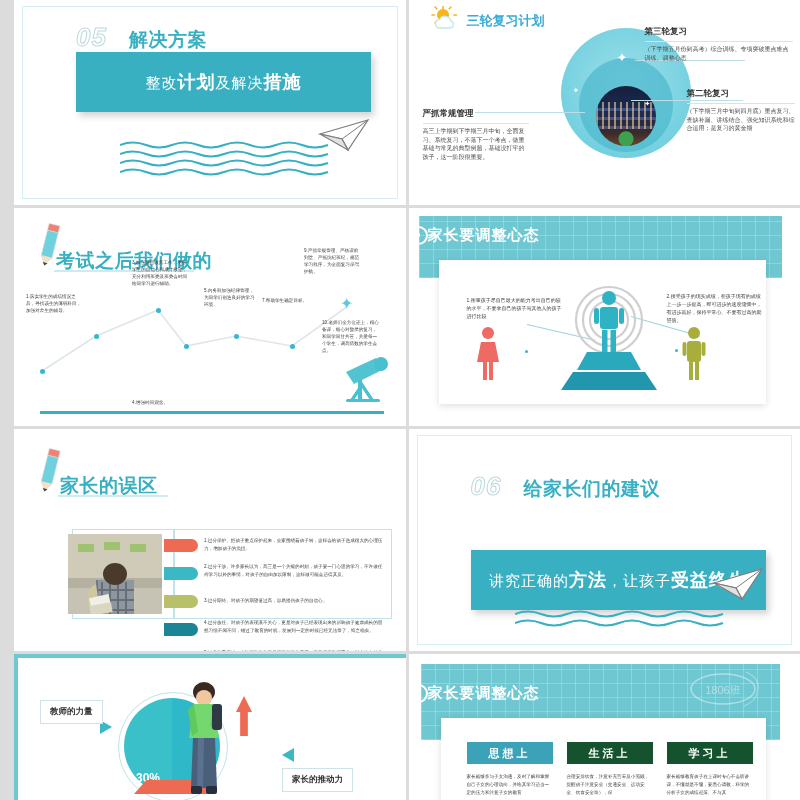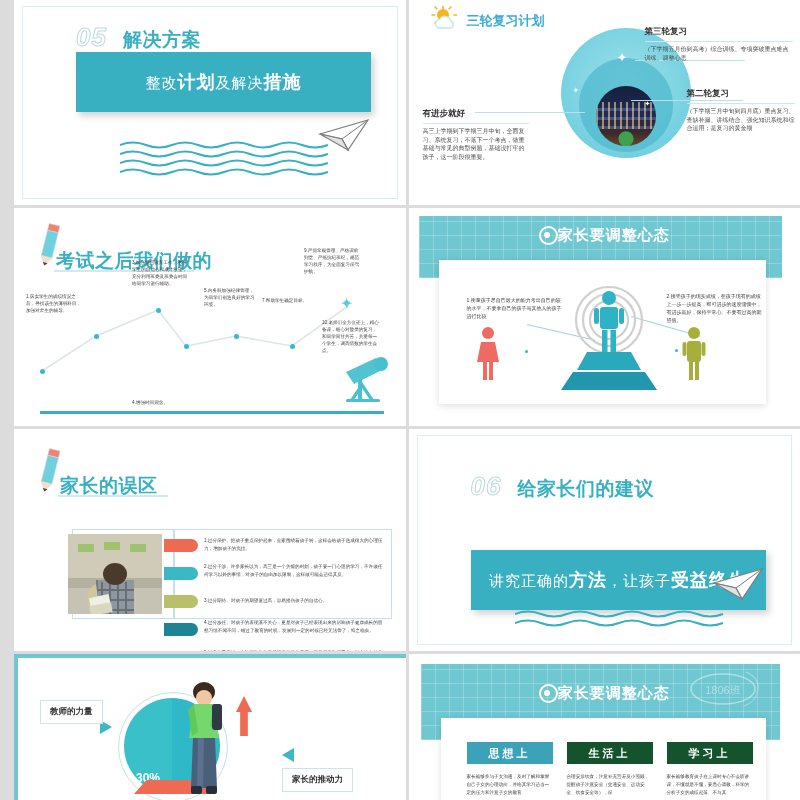--- a/index.html
+++ b/index.html
@@ -28,21 +28,21 @@
     text-shadow:0 0 0 #bcd9de;
   }
   .sec-title{font-size:19px;font-weight:bold;color:#39b0c2;letter-spacing:0.5px;}
   .teal-band{background:#39b0c2;}
   .band-text{color:#ffffff;font-size:15px;letter-spacing:1px;}
   .band-text b{font-size:18px;font-weight:bold;}
   .wave{width:100%;height:100%;display:block;}
   .plane{position:absolute;}
 
   
-  .cover .head{position:absolute;left:62px;top:22px;display:flex;align-items:flex-end;gap:16px;}
+  .cover .head{position:absolute;left:62px;top:22px;display:flex;align-items:flex-end;gap:22px;}
   .cover .band{
     position:absolute;left:62px;top:52px;width:295px;height:60px;
     box-shadow:3px 4px 7px rgba(0,0,0,.18);
     display:flex;align-items:center;justify-content:center;
   }
   .cover .waves{position:absolute;left:106px;top:140px;width:210px;height:40px;}
   .cover .pl{right:36px;top:118px;width:52px;height:34px;}
 
   
   .s2 .hdr{position:absolute;left:22px;top:6px;display:flex;align-items:center;gap:6px;}
@@ -74,21 +74,21 @@
   .s3 .baseline{position:absolute;left:26px;right:22px;bottom:12px;height:3px;background:#39b0c2;}
   .s3 .note{position:absolute;font-size:4.6px;line-height:1.5;color:#3c3c3c;}
   .s3 .dot{position:absolute;width:5px;height:5px;border-radius:50%;background:#35b7cf;}
   .s3 .tele{position:absolute;right:14px;bottom:18px;}
 
   
   .s4 .topband{position:absolute;left:10px;top:8px;right:18px;height:62px;background:#6fc7d1;}
   .s4 .topband::before{content:"";position:absolute;inset:0;
       background:repeating-linear-gradient(90deg,rgba(255,255,255,.22) 0 1px,transparent 1px 14px),
                  repeating-linear-gradient(0deg,rgba(255,255,255,.22) 0 1px,transparent 1px 14px);}
-  .s4 .ttl{position:absolute;left:0;right:0;top:18px;display:flex;align-items:center;justify-content:center;}
+  .s4 .ttl{position:absolute;left:0;right:0;top:18px;display:flex;align-items:center;justify-content:flex-start;}
   .s4 .ttl .ring{width:15px;height:15px;border-radius:50%;border:2px solid #ffffff;position:relative;}
   .s4 .ttl .ring i{position:absolute;left:3.5px;top:3.5px;width:6px;height:6px;border-radius:50%;background:#fff;}
   .s4 .ttl .tx{color:#fff;font-size:15px;font-weight:bold;letter-spacing:1px;}
   .s4 .card{position:absolute;left:30px;right:34px;top:52px;bottom:22px;background:#fff;box-shadow:0 2px 7px rgba(0,0,0,.13);}
   .s4 .txt{position:absolute;font-size:5px;line-height:1.6;color:#3c3c3c;}
   .s4 .podium{position:absolute;}
   .s4 .line{position:absolute;height:1px;background:#9fd3dd;}
 
   
   .s5 .pencil{position:absolute;left:22px;top:18px;}
@@ -179,21 +179,21 @@
       <div class="photo"></div>
       <span class="spark" style="left:208px;top:50px;font-size:13px;">✦</span>
       <span class="spark" style="left:164px;top:86px;font-size:8px;">✦</span>
       <span class="spark" style="left:236px;top:100px;font-size:7px;">✦</span>
 
       <div class="conn" style="left:66px;top:112px;width:110px;"></div>
       <div class="conn" style="left:222px;top:100px;width:112px;"></div>
       <div class="conn" style="left:226px;top:60px;width:110px;"></div>
 
       <div class="lbl" style="left:14px;top:108px;width:106px;">
-        <div class="t">有进步就好</div>
+        <div class="t">严抓常规管理</div>
         <div class="hr"></div>
         <div class="d">高三上学期到下学期三月中旬，全面复习、系统复习，不落下一个考点，做重基础与常见的典型例题，基础没打牢的孩子，这一阶段很重要。</div>
       </div>
 
       <div class="lbl" style="left:236px;top:26px;width:148px;">
         <div class="t">第三轮复习</div>
         <div class="hr"></div>
         <div class="d">（下学期五月份到高考）综合训练、专项突破重点难点训练、调整心态</div>
       </div>
 

